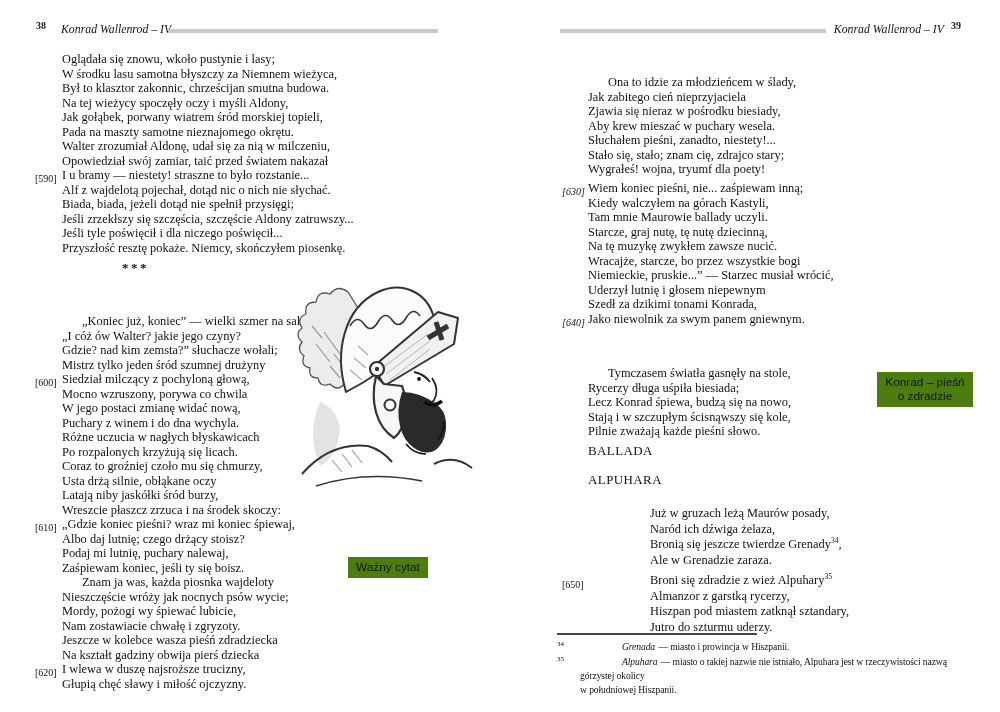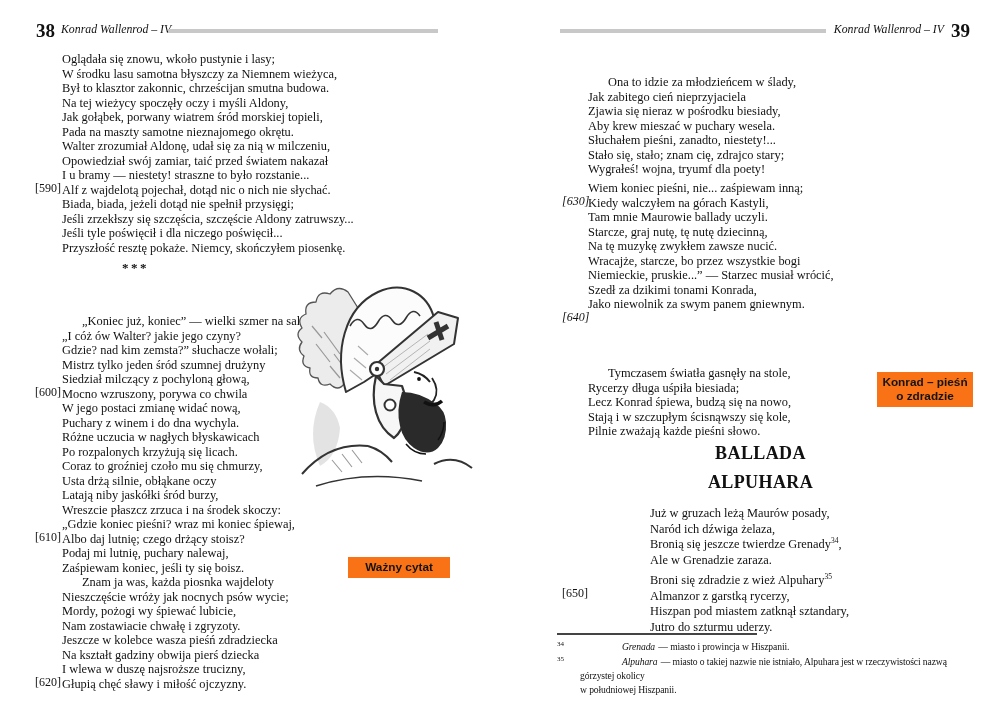--- a/index.html
+++ b/index.html
@@ -3,48 +3,48 @@
 <meta charset="utf-8">
 <style>
   html,body{margin:0;padding:0;}
   body{
     width:1000px;height:712px;position:relative;overflow:hidden;
     background:#ffffff;color:#111;
     font-family:"Liberation Serif", serif;
   }
   .abs{position:absolute;}
   
-  .pageno{font-weight:bold;font-size:19px;}
+  .pageno{font-weight:bold;font-size:10px;}
   .runtitle{font-style:italic;font-size:11.8px;white-space:nowrap;}
   .hbar{height:4px;background:#c8c8c8;}
   
   .stanza .pline{
     position:relative;white-space:nowrap;
     font-size:12.4px;line-height:14.5px;
   }
   .stanza .pline.indent{padding-left:20px;margin-top:19px;}
   .stanza .pline sup{font-size:7.5px;line-height:0;}
   .lineno{
-    position:absolute;top:13px;font-size:12px;letter-spacing:0;
+    position:absolute;top:4px;font-size:10px;letter-spacing:0;
   }
   .num-left .lineno{left:-27px;}
   .num-right .lineno{left:-26px;font-style:italic;}
   .num-ballad .lineno{left:-88px;}
   .ballad .pline{line-height:15.5px;}
   .separator{
     font-weight:bold;font-size:13px;letter-spacing:2.5px;color:#111;
   }
   .bheading{
-    width:345px;text-align:center;font-weight:bold;
-    font-size:18px;letter-spacing:0.4px;white-space:nowrap;
+    width:345px;font-weight:normal;
+    font-size:13px;letter-spacing:0.4px;white-space:nowrap;
   }
   
   .margin-box{
-    background:#f97316;color:#141414;text-align:center;
-    font-family:"Liberation Sans", sans-serif;font-weight:bold;font-size:11.8px;
+    background:#4d7c0f;color:#141414;text-align:center;
+    font-family:"Liberation Sans", sans-serif;font-weight:normal;font-size:11.8px;
   }
   
   .fnrule{width:200px;height:1.5px;background:#444;}
   .footnotes{width:412px;font-size:9.6px;line-height:13.8px;letter-spacing:-0.1px;}
   .fnote{position:relative;padding-left:23px;margin-bottom:1.5px;}
   .fnote .fnum{position:absolute;left:0;top:0;font-size:7px;line-height:normal;}
   .fnote i{padding-right:1px;margin-left:42px;}
   svg{display:block;}
 </style>
 </head>
@@ -127,21 +127,21 @@
     <path d="M138,128 q10,6 18,-1" stroke="#111" stroke-width="3.5" fill="none"></path>
     <path d="M120,170 q8,10 20,10 M152,166 q6,-8 6,-18" stroke="#111" stroke-width="1.5" fill="none"></path>
     <path d="M16,200 Q44,168 82,172" fill="none" stroke="#333" stroke-width="2"></path>
     <path d="M82,172 Q96,176 106,188" fill="none" stroke="#333" stroke-width="2"></path>
     <path d="M148,190 Q168,180 186,194" fill="none" stroke="#333" stroke-width="2"></path>
     <path d="M30,212 Q80,196 136,207" fill="none" stroke="#333" stroke-width="1.6"></path>
     <path d="M56,180 l10,13 M66,176 l10,13 M46,186 l10,12" stroke="#999" stroke-width="1.1" fill="none"></path>
   </svg>
 </div>
 
-<div class="abs margin-box" style="left:348px;top:557px;width:102px;height:21px;line-height:21px;">Ważny cytat</div>
+<div class="abs margin-box" style="left:348px;top:557px;width:80px;height:21px;line-height:21px;">Ważny cytat</div>
 
 <div class="abs hbar" style="left:560px;top:29px;width:266px;"></div>
 <div class="abs runtitle" style="left:826px;top:22px;width:118px;text-align:right;">Konrad Wallenrod – IV</div>
 <div class="abs pageno" style="left:951px;top:20px;">39</div>
 
 <div class="abs stanza num-right" style="left:588px;top:56px;">
     <div class="pline indent"><span>Ona to idzie za młodzieńcem w ślady,</span></div>
     <div class="pline"><span>Jak zabitego cień nieprzyjaciela</span></div>
     <div class="pline"><span>Zjawia się nieraz w pośrodku biesiady,</span></div>
     <div class="pline"><span>Aby krew mieszać w puchary wesela.</span></div>
@@ -151,20 +151,21 @@
   </div>
 
 <div class="abs stanza num-right" style="left:588px;top:181px;">
     <div class="pline"><span class="lineno">[630]</span><span>Wiem koniec pieśni, nie... zaśpiewam inną;</span></div>
     <div class="pline"><span>Kiedy walczyłem na górach Kastyli,</span></div>
     <div class="pline"><span>Tam mnie Maurowie ballady uczyli.</span></div>
     <div class="pline"><span>Starcze, graj nutę, tę nutę dziecinną,</span></div>
     <div class="pline"><span>Na tę muzykę zwykłem zawsze nucić.</span></div>
     <div class="pline"><span>Wracajże, starcze, bo przez wszystkie bogi</span></div>
     <div class="pline"><span>Niemieckie, pruskie...” — Starzec musiał wrócić,</span></div>
+    <div class="pline"><span>Uderzył lutnię i głosem niepewnym</span></div>
     <div class="pline"><span>Szedł za dzikimi tonami Konrada,</span></div>
     <div class="pline"><span class="lineno">[640]</span><span>Jako niewolnik za swym panem gniewnym.</span></div>
   </div>
 
 <div class="abs stanza num-right" style="left:588px;top:347px;">
     <div class="pline indent"><span>Tymczasem światła gasnęły na stole,</span></div>
     <div class="pline"><span>Rycerzy długa uśpiła biesiada;</span></div>
     <div class="pline"><span>Lecz Konrad śpiewa, budzą się na nowo,</span></div>
     <div class="pline"><span>Stają i w szczupłym ścisnąwszy się kole,</span></div>
     <div class="pline"><span>Pilnie zważają każde pieśni słowo.</span></div>

